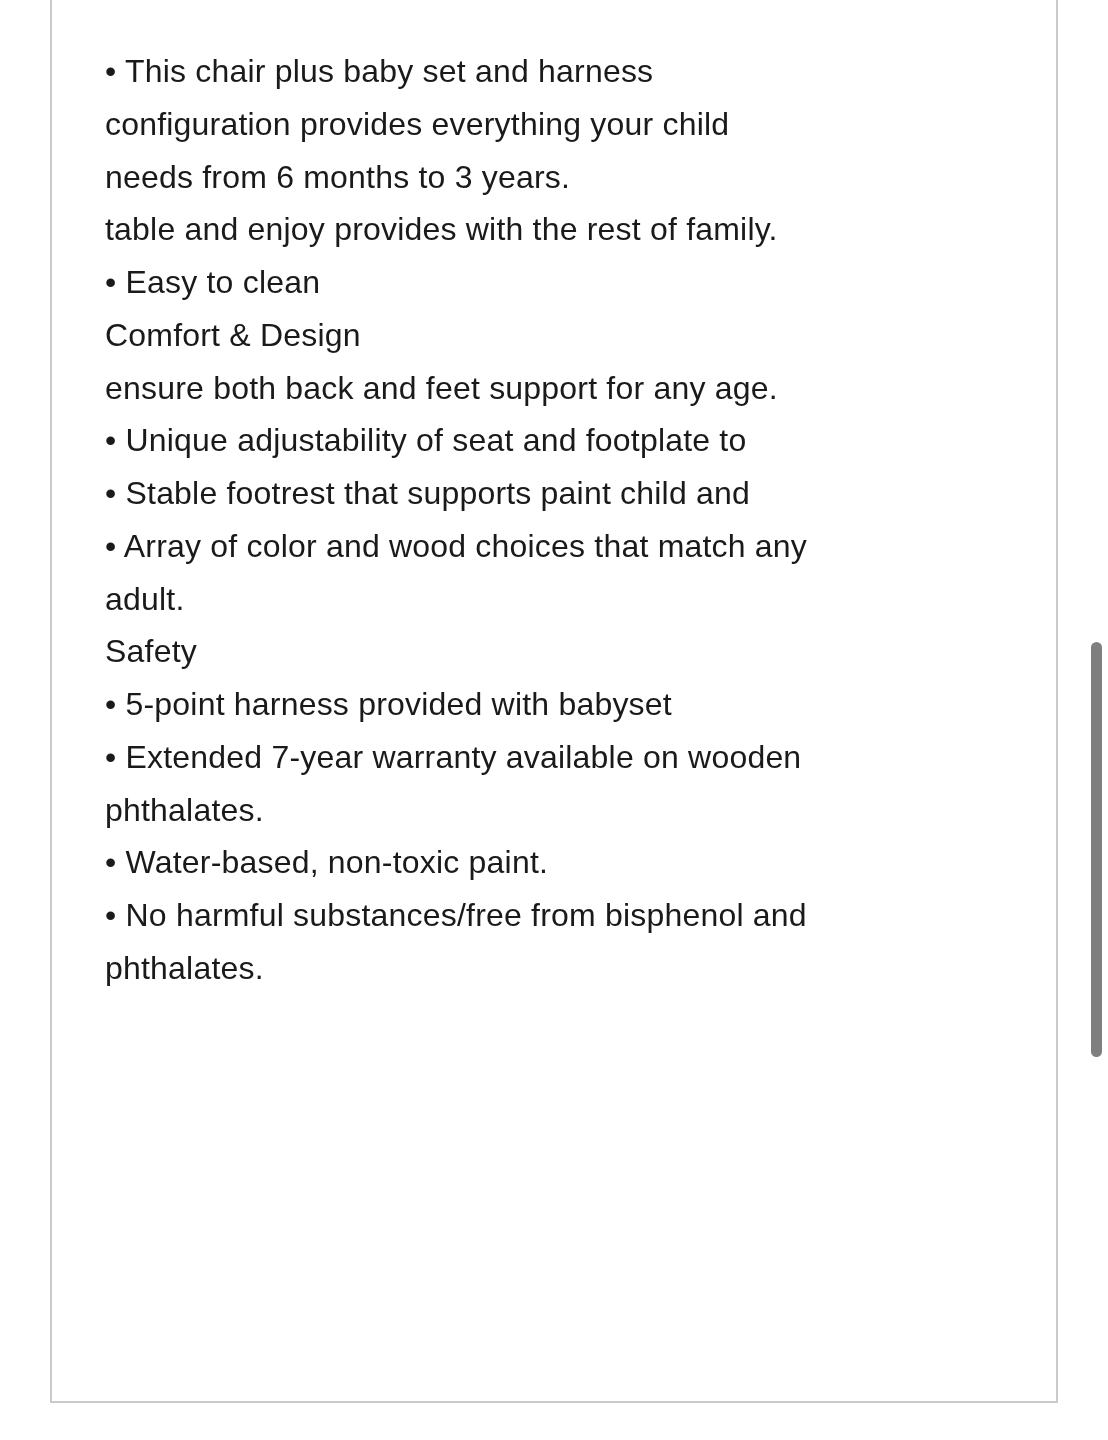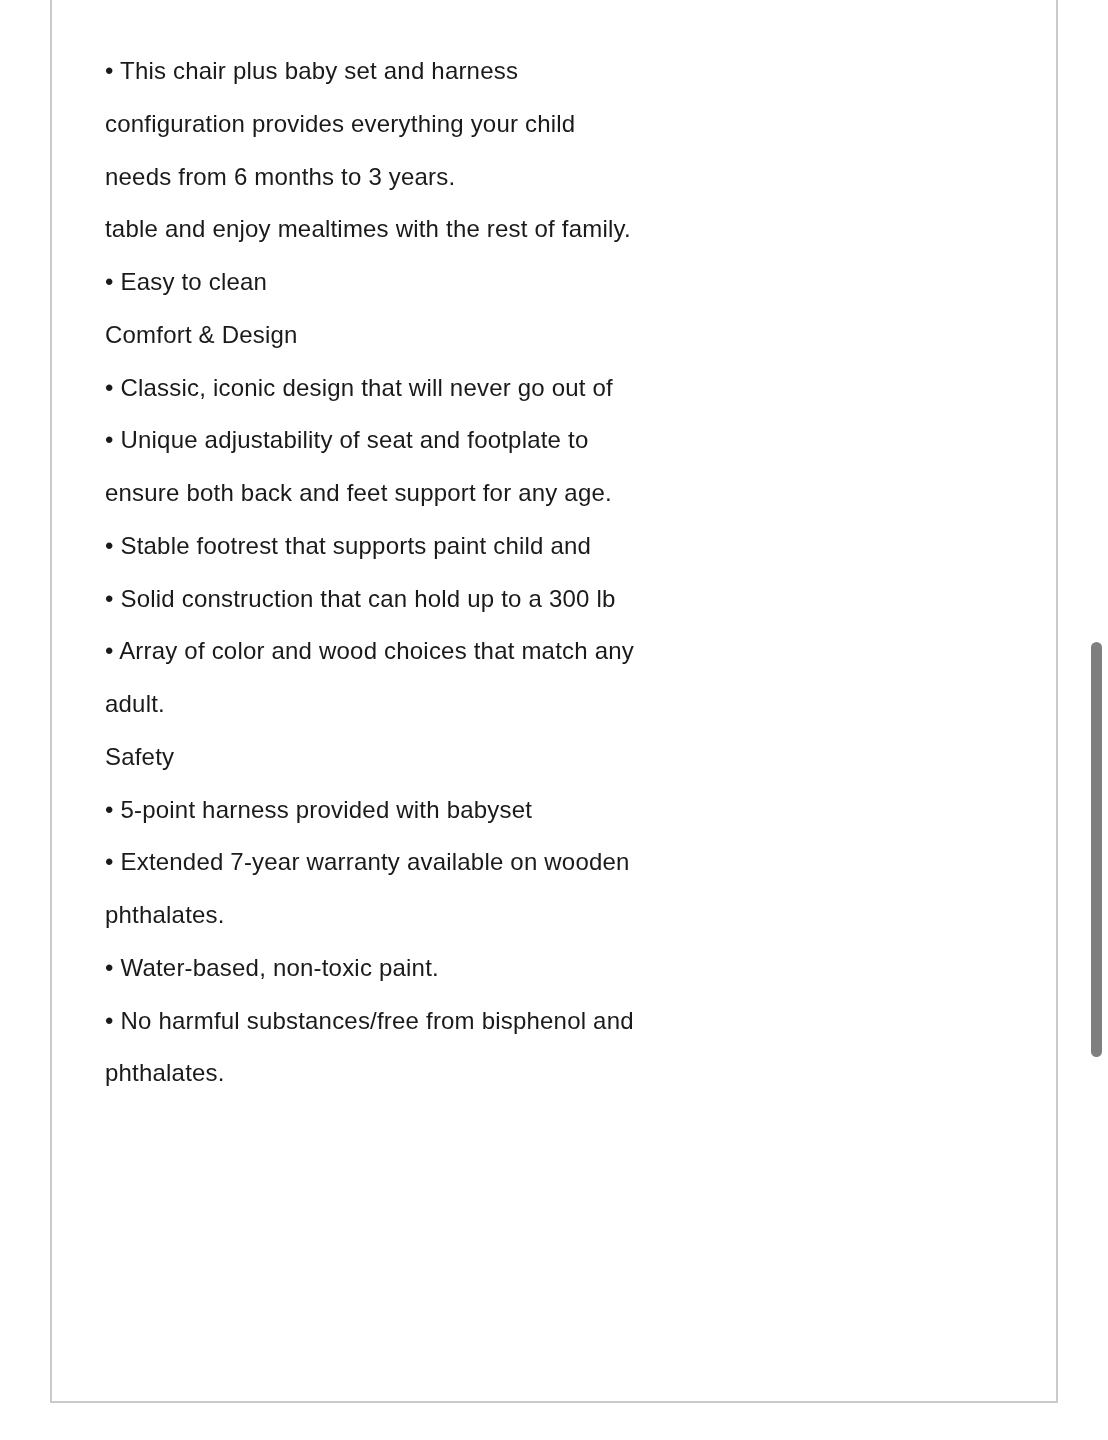--- a/index.html
+++ b/index.html
@@ -25,21 +25,21 @@
     border-top: none;
     background: #ffffff;
   }
   .content {
     position: absolute;
     left: 53px;
     top: 45px;
     right: 30px;
   }
   .line {
-    font-size: 24px;
+    font-size: 32px;
     line-height: 52.75px;
     color: #1a1a1a;
     letter-spacing: 0.2px;
     white-space: nowrap;
   }
   .scrollbar-thumb {
     position: absolute;
     left: 1091px;
     top: 642px;
     width: 11px;
@@ -49,28 +49,26 @@
   }
 </style>
 </head>
 <body>
 
 <div class="panel">
   <div class="content">
       <div class="line">• This chair plus baby set and harness</div>
       <div class="line">configuration provides everything your child</div>
       <div class="line">needs from 6 months to 3 years.</div>
-      <div class="line">table and enjoy mealtimes with the rest of family.</div>
+      <div class="line">table and enjoy provides with the rest of family.</div>
       <div class="line">• Easy to clean</div>
       <div class="line">Comfort &amp; Design</div>
-      <div class="line">• Classic, iconic design that will never go out of</div>
+      <div class="line">ensure both back and feet support for any age.</div>
       <div class="line">• Unique adjustability of seat and footplate to</div>
-      <div class="line">ensure both back and feet support for any age.</div>
       <div class="line">• Stable footrest that supports paint child and</div>
-      <div class="line">• Solid construction that can hold up to a 300 lb</div>
       <div class="line">• Array of color and wood choices that match any</div>
       <div class="line">adult.</div>
       <div class="line">Safety</div>
       <div class="line">• 5-point harness provided with babyset</div>
       <div class="line">• Extended 7-year warranty available on wooden</div>
       <div class="line">phthalates.</div>
       <div class="line">• Water-based, non-toxic paint.</div>
       <div class="line">• No harmful substances/free from bisphenol and</div>
       <div class="line">phthalates.</div>
     </div>

